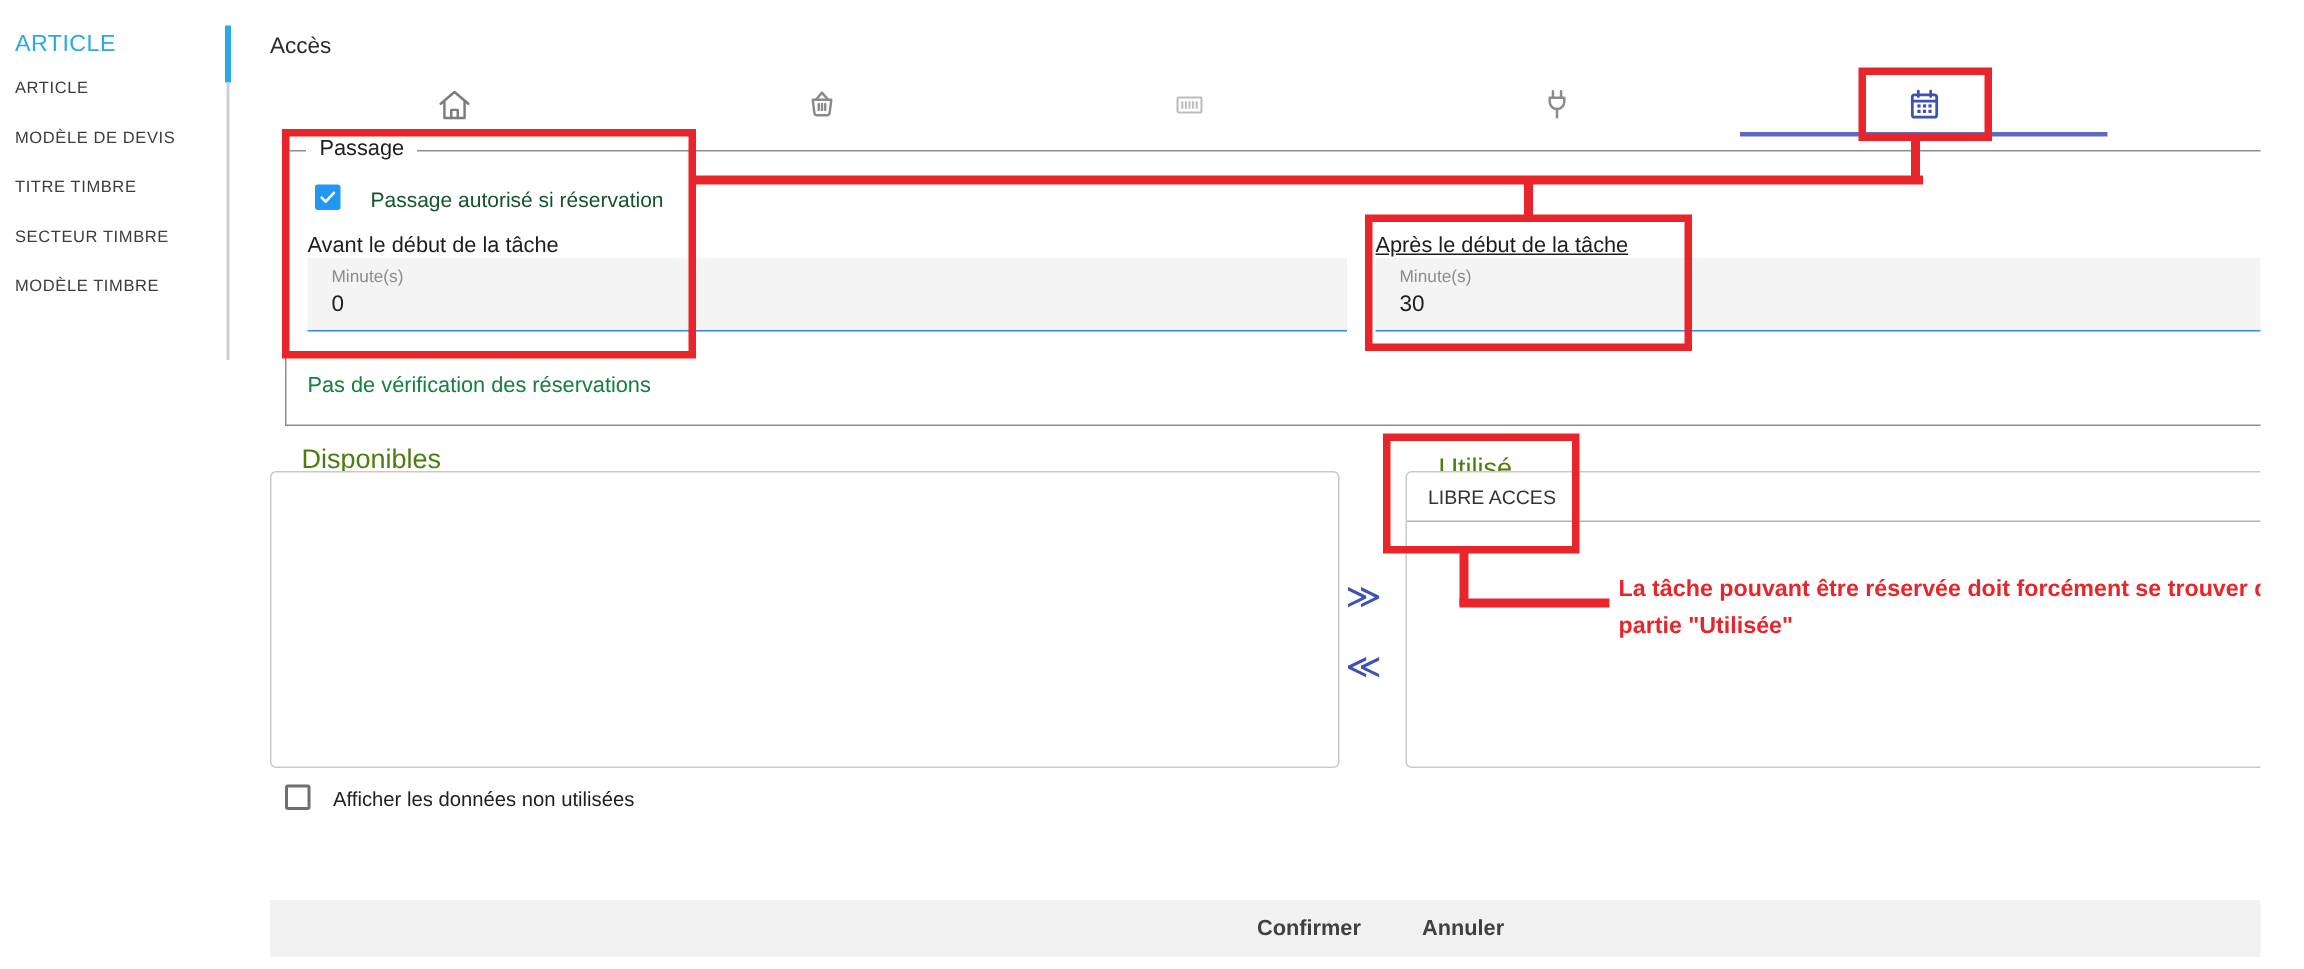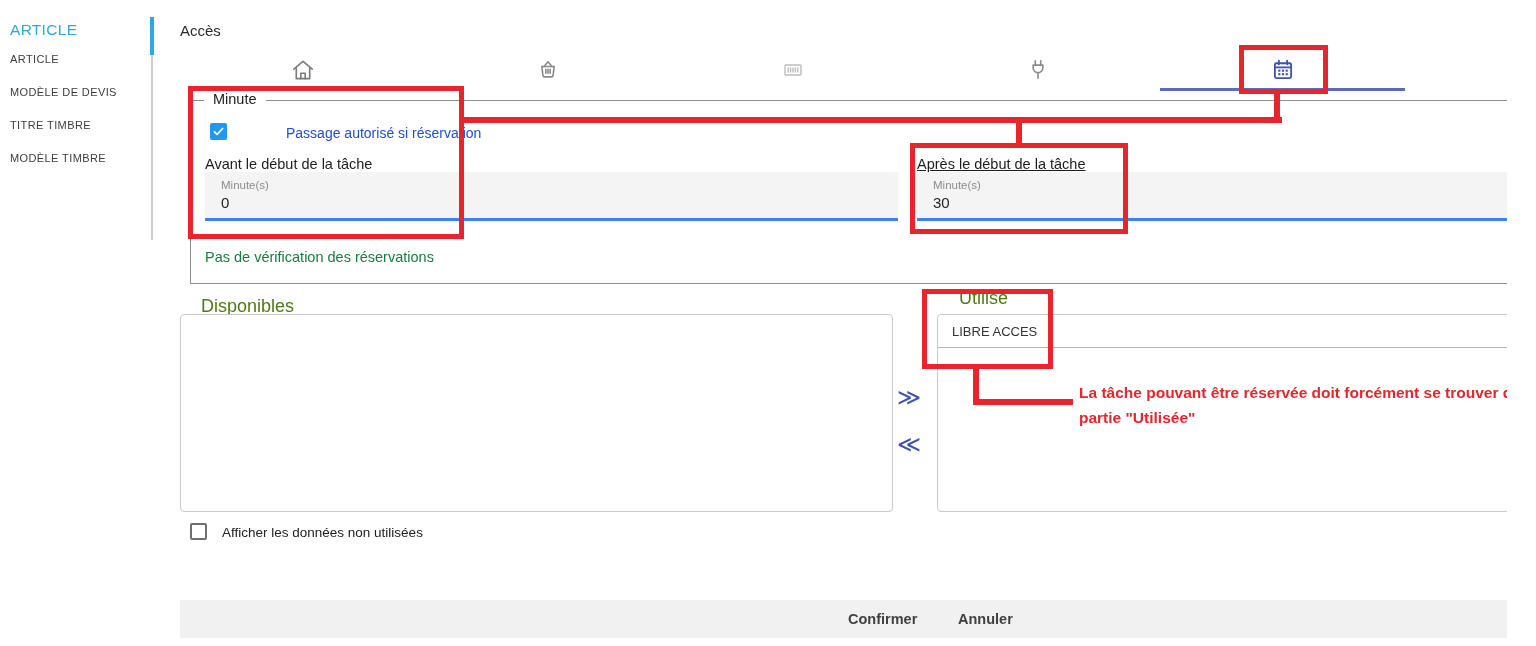--- a/index.html
+++ b/index.html
@@ -24,55 +24,55 @@
 
   
   .fieldset{left:190px;top:100px;width:1356px;height:182px;
             border-top:1px solid #8d8d8d;border-left:1px solid #8d8d8d;border-bottom:1px solid #8d8d8d;}
   .legend{left:204px;top:91px;background:#fff;padding:0 9px;font-size:14.5px;color:#212121;}
 
   .cbx{width:17px;height:17px;border-radius:2px;box-sizing:border-box;cursor:pointer;}
   .cbx.checked{background:#2196f3;display:flex;align-items:center;justify-content:center;}
   .cbx.empty{border:2px solid #6f6f6f;background:#fff;}
   .cbx1{left:210px;top:123px;}
-  .cbx1-label{left:247px;top:125px;font-size:14px;color:#1d4ed8;margin-left:39px;}
+  .cbx1-label{left:247px;top:125px;font-size:14px;color:#14532d;}
 
   .col-label{font-size:14.5px;color:#1d1d1d;}
   .before-label{left:205px;top:156px;}
   .after-label{left:917px;top:156px;text-decoration:underline;}
 
-  .field{height:49px;background:#f4f4f4;border-bottom:3px solid #3b82f6;box-sizing:border-box;text-decoration:underline;}
+  .field{height:49px;background:#f4f4f4;border-bottom:1px solid #3b82f6;box-sizing:border-box;text-decoration:underline;}
   .field-1{left:205px;top:172px;width:693px;}
   .field-2{left:917px;top:172px;width:629px;}
   .field .flabel{position:absolute;left:16px;top:7px;font-size:11.5px;color:#8c8c8c;}
   .field input{position:absolute;left:16px;top:22px;width:200px;border:none;background:transparent;
                font-family:"Liberation Sans",sans-serif;font-size:15px;color:#222;padding:0;outline:none;}
 
   .link{left:205px;top:249px;font-size:14.5px;color:#15803d;cursor:pointer;}
 
   
   .list-label{font-size:18px;color:#4d7c0f;margin-left:21px;}
   .avail-label{left:180px;top:296px;}
-  .used-label{left:938px;top:288px;}
+  .used-label{left:938px;top:302px;}
   .listbox{top:314px;height:198px;border:1px solid #c9c9c9;border-radius:4px;background:#fff;box-sizing:border-box;}
   .avail-box{left:180px;width:713px;}
   .used-box{left:937px;width:609px;}
   .used-row{height:32px;display:flex;align-items:center;padding-left:14px;font-size:13px;color:#333;
             border-bottom:1px solid #b5b5b5;cursor:pointer;}
   .mv{font-size:23px;color:#3f51b5;cursor:pointer;line-height:1;}
   .mv-right{left:897px;top:386px;}
   .mv-left{left:897px;top:433px;}
 
   .cbx2{left:190px;top:523px;}
   .cbx2-label{left:222px;top:525px;font-size:13.5px;color:#212121;}
 
   
   .footer-bar{left:180px;top:600px;width:1366px;height:38px;background:#f1f1f1;}
   .btn{top:611px;font-size:14.5px;font-weight:bold;color:#404040;cursor:pointer;background:none;border:none;
-       font-family:"Liberation Sans",sans-serif;padding:0;margin-left:10px;}
+       font-family:"Liberation Sans",sans-serif;padding:0;}
   .btn-confirm{left:838px;}
   .btn-cancel{left:948px;}
 
   
   .anno{pointer-events:none;z-index:20;}
   .rbox{border:5px solid #e8252a;box-sizing:border-box;background:transparent;}
   .rline{background:#e8252a;}
   .anno-passage{left:188px;top:86px;width:276px;height:153px;}
   .anno-cal{left:1239px;top:45px;width:89px;height:49px;}
   .anno-h1{left:462px;top:117px;width:820px;height:6px;}
@@ -90,20 +90,21 @@
 
 <div id="app">
 
   <div class="abs sb-title">ARTICLE</div>
   <div class="abs sb-accent"></div>
   <div class="abs sb-divider"></div>
   <div class="abs sb-list">
     <div class="sb-item">ARTICLE</div>
     <div class="sb-item">MODÈLE DE DEVIS</div>
     <div class="sb-item">TITRE TIMBRE</div>
+    <div class="sb-item">SECTEUR TIMBRE</div>
     <div class="sb-item">MODÈLE TIMBRE</div>
   </div>
 
   <div class="abs page-title">Accès</div>
 
   <div class="abs tabs">
     <div class="tab">
       <svg width="26" height="26" viewBox="0 0 24 24" fill="none" stroke="#7b7b7b" stroke-width="1.5" stroke-linecap="round" stroke-linejoin="round">
         <path d="M3.5 11.2 12 4l8.5 7.2"></path>
           <path d="M5.8 10.2V20h12.4v-9.8"></path>
@@ -148,21 +149,21 @@
     <div class="tab">
       <svg width="26" height="26" viewBox="0 0 24 24" fill="none" stroke="#8a8a8a" stroke-width="1.5">
         <circle cx="12" cy="12" r="8"></circle>
           <path d="M6.6 6.6l10.8 10.8"></path>
       </svg>
     </div>
   </div>
   <div class="abs tab-underline"></div>
 
   <div class="abs fieldset"></div>
-  <div class="abs legend">Minute</div>
+  <div class="abs legend">Passage</div>
 
   <div class="abs cbx checked cbx1">
     <svg width="13" height="13" viewBox="0 0 24 24" fill="none" stroke="#fff" stroke-width="3.2" stroke-linecap="round" stroke-linejoin="round">
       <path d="M4.5 12.5l5 5 10-11"></path>
     </svg>
   </div>
   <div class="abs cbx1-label">Passage autorisé si réservation</div>
 
   <div class="abs col-label before-label">Avant le début de la tâche</div>
   <div class="abs col-label after-label">Après le début de la tâche</div>

